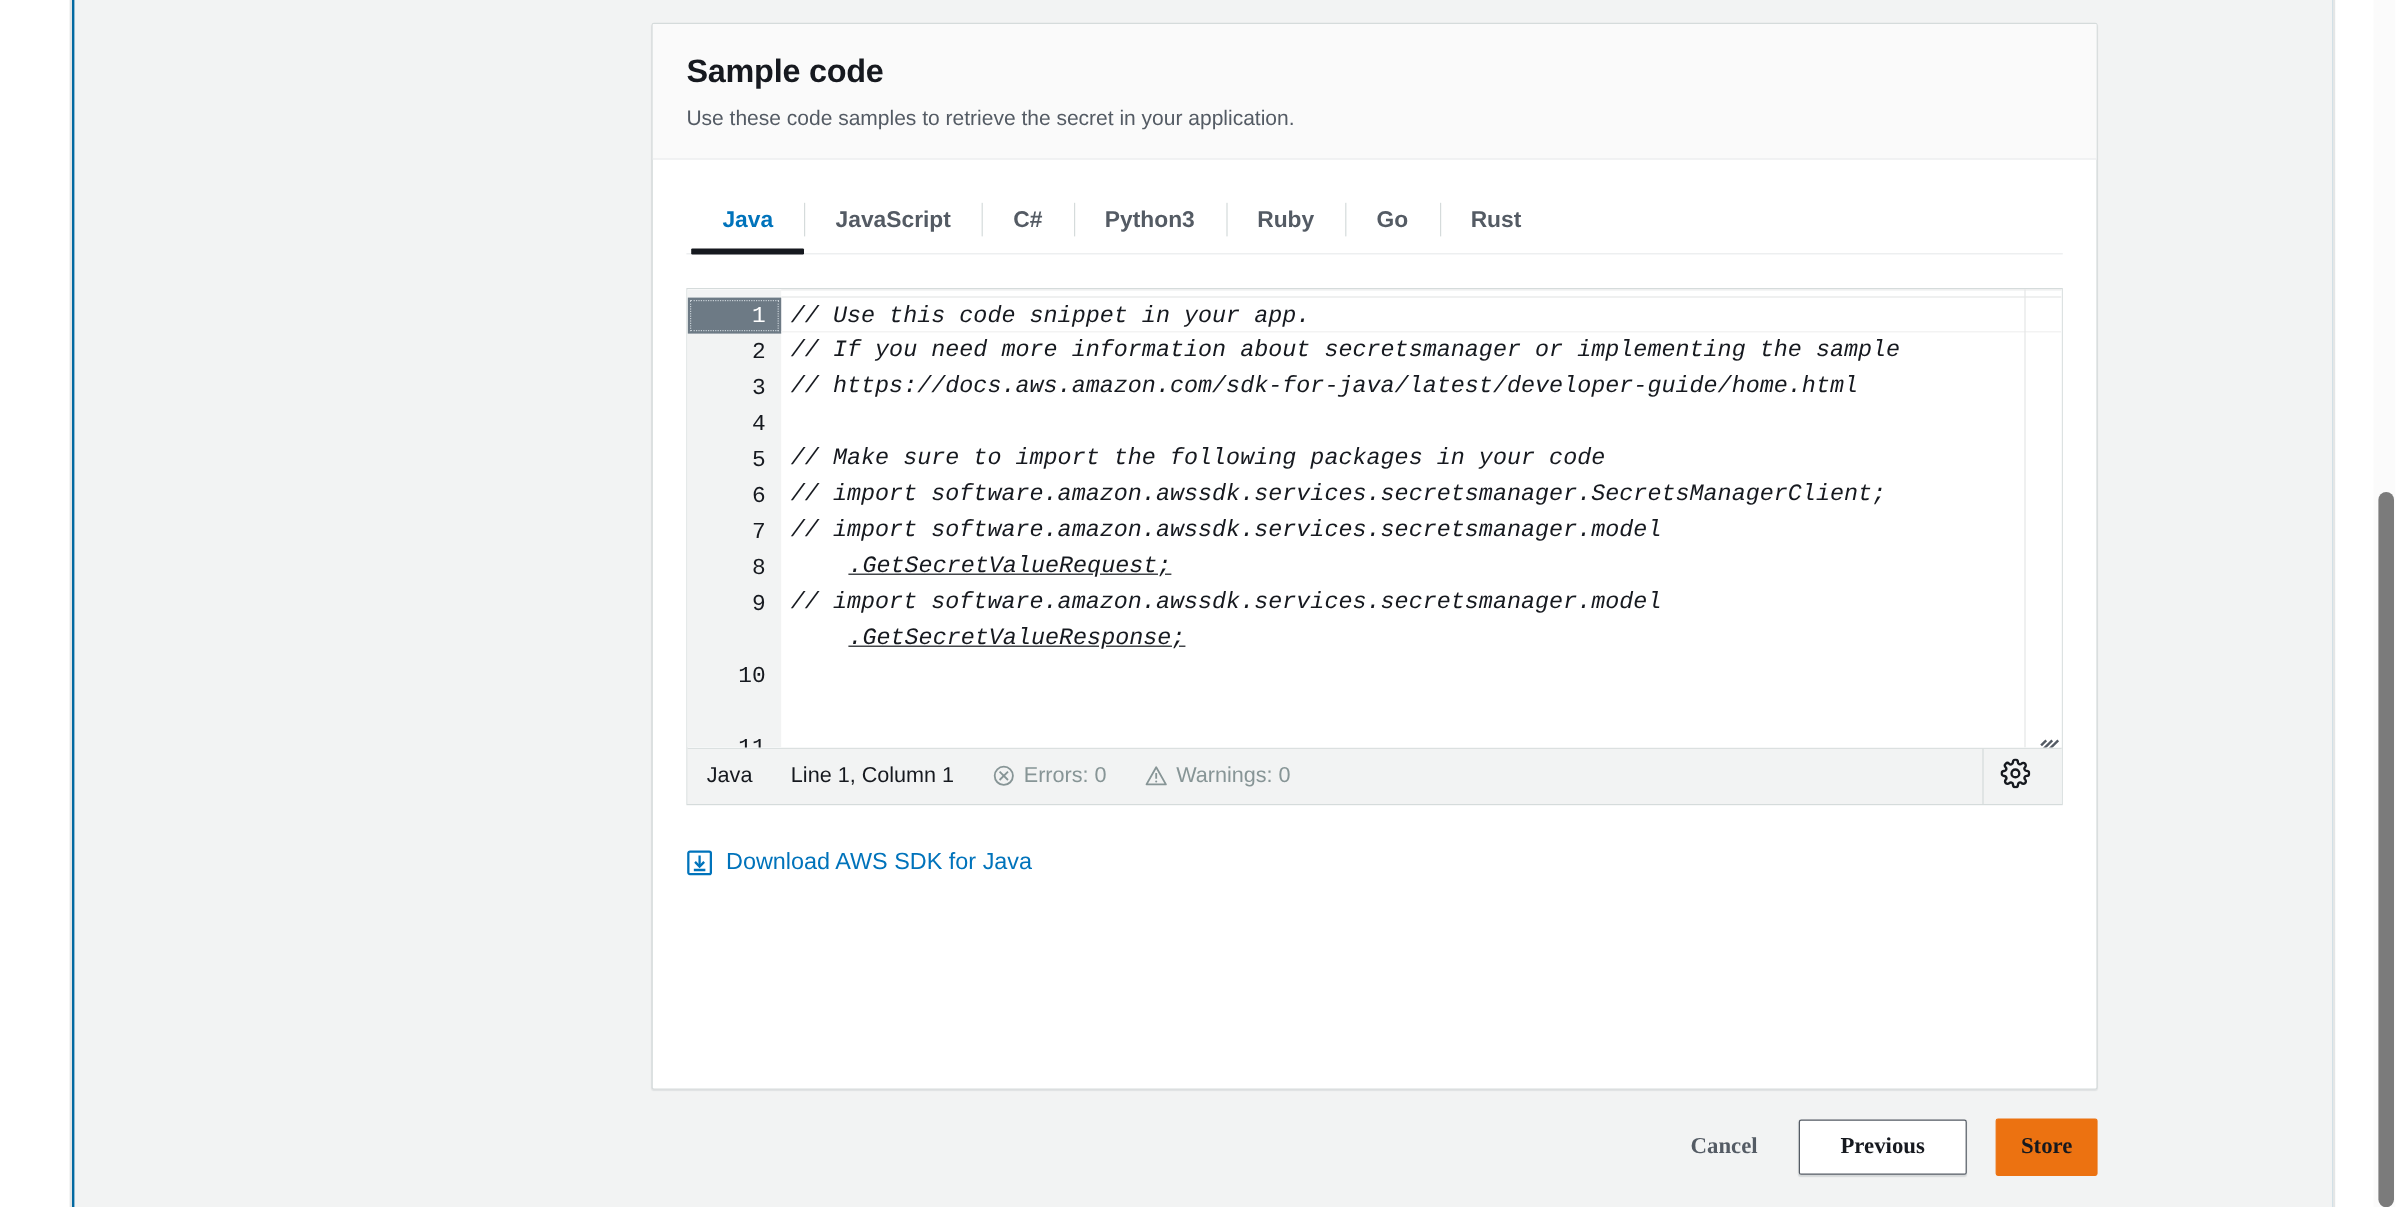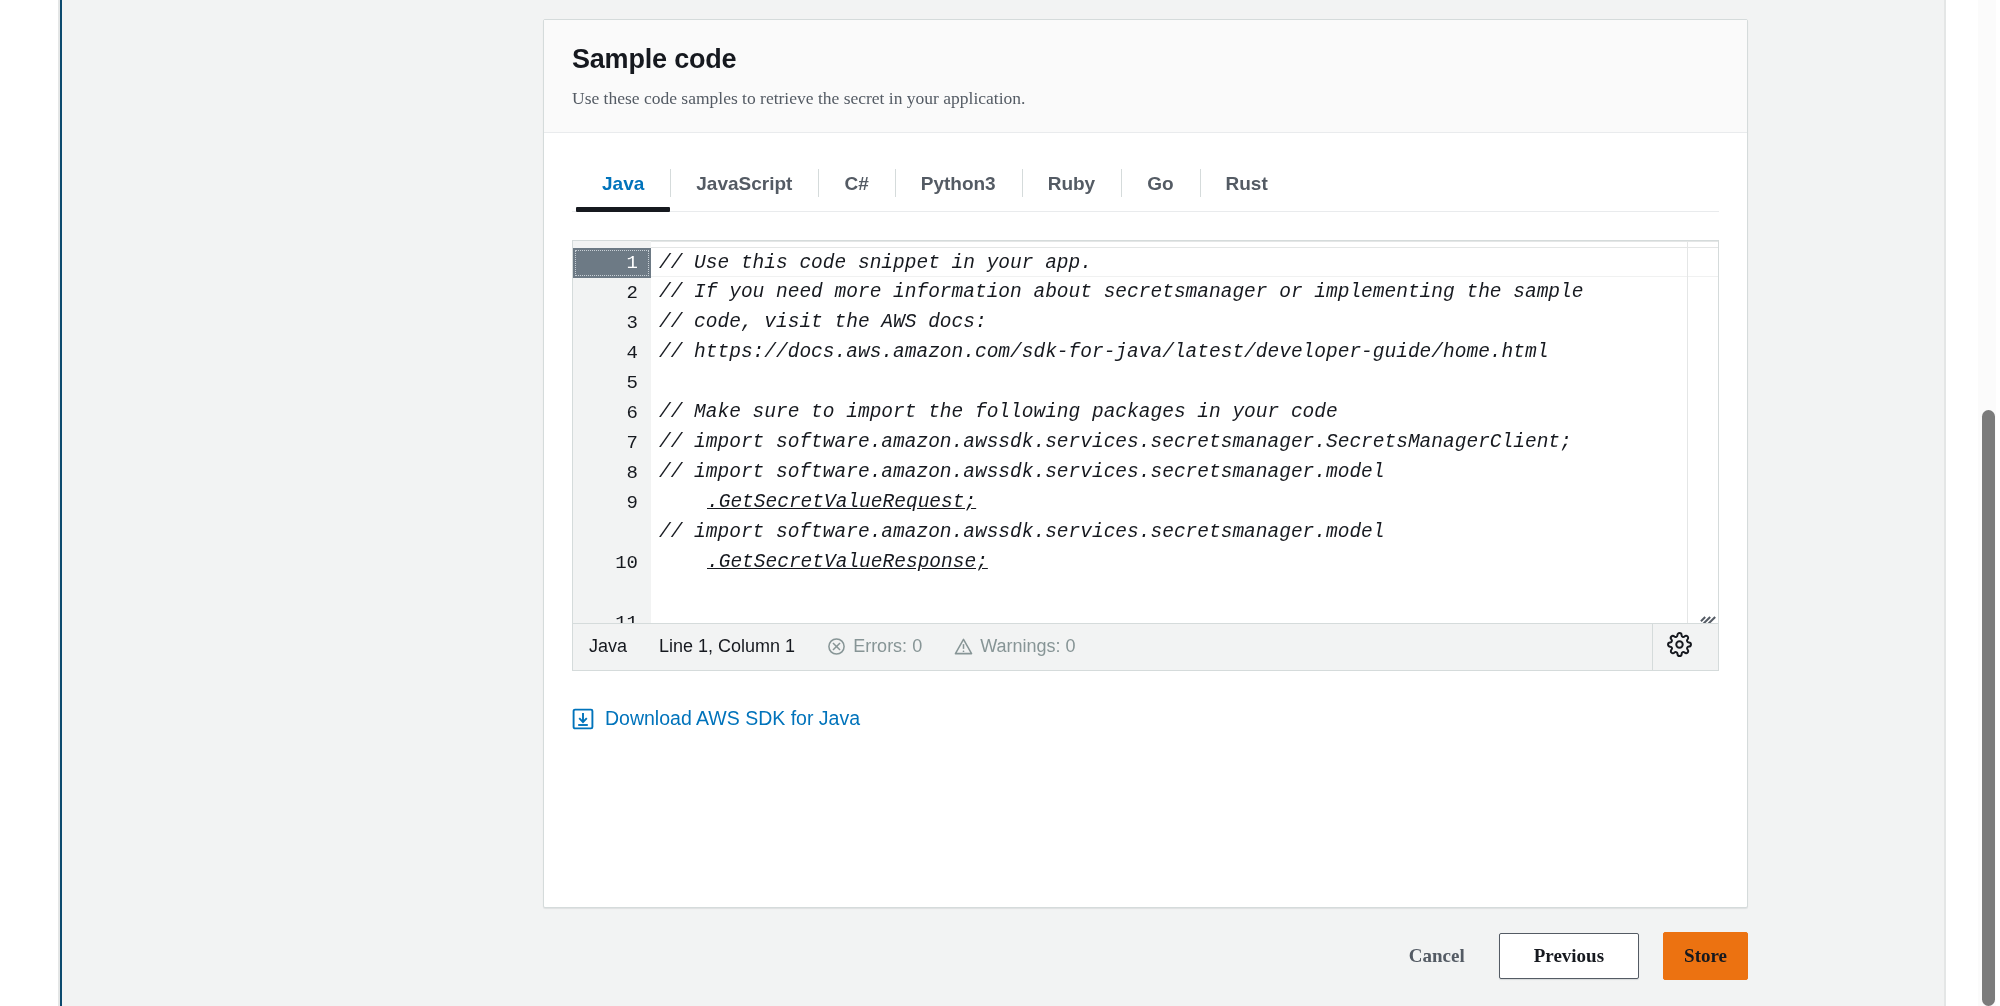--- a/index.html
+++ b/index.html
@@ -8,21 +8,21 @@
     width: 2000px; height: 1006px;
     overflow: hidden;
     background: #ffffff;
     font-family: "Liberation Sans", sans-serif;
   }
 
   #root {
     position: relative;
     width: 2000px;
     height: 1006px;
-    background: #0c4a6e;
+    background: #0369a1;
   }
 
   
   .left-rail {
     position: absolute;
     left: 0; top: 0;
     width: 60px; height: 1006px;
     background: #ffffff;
     border-right: 2px solid #e4e6e6;
   }
@@ -87,21 +87,20 @@
     color: #16191f;
     letter-spacing: -0.2px;
     margin: 0 0 12px 0;
     line-height: 1.15;
   }
   .panel-subtitle {
     font-size: 17.5px;
     color: #545b64;
     margin: 0;
     line-height: 1.3;
-    font-family: Liberation Serif, serif;
   }
 
   .panel-body {
     padding: 26px 28px 0 28px;
   }
 
   
   .tabs {
     display: flex;
     align-items: stretch;
@@ -367,21 +366,20 @@
               <div class="gutter-line blank"></div>
               <div class="gutter-line">10</div>
               <div class="gutter-line blank"></div>
               <div class="gutter-line">11</div>
 
             </div>
 
             <div class="code-area">
               <div class="code-line comment first">// Use this code snippet in your app.</div>
               <div class="code-line comment">// If you need more information about secretsmanager or implementing the sample</div>
-              <div class="code-line comment">// code, visit the AWS docs:</div>
               <div class="code-line comment">// https://docs.aws.amazon.com/sdk-for-java/latest/developer-guide/home.html</div>
               <div class="code-line"></div>
               <div class="code-line comment">// Make sure to import the following packages in your code</div>
               <div class="code-line comment">// import software.amazon.awssdk.services.secretsmanager.SecretsManagerClient;</div>
               <div class="code-line comment">// import software.amazon.awssdk.services.secretsmanager.model</div>
               <div class="code-line comment cont">.GetSecretValueRequest;</div>
               <div class="code-line comment">// import software.amazon.awssdk.services.secretsmanager.model</div>
               <div class="code-line comment cont">.GetSecretValueResponse;</div>
               <div class="code-line"></div>
 

